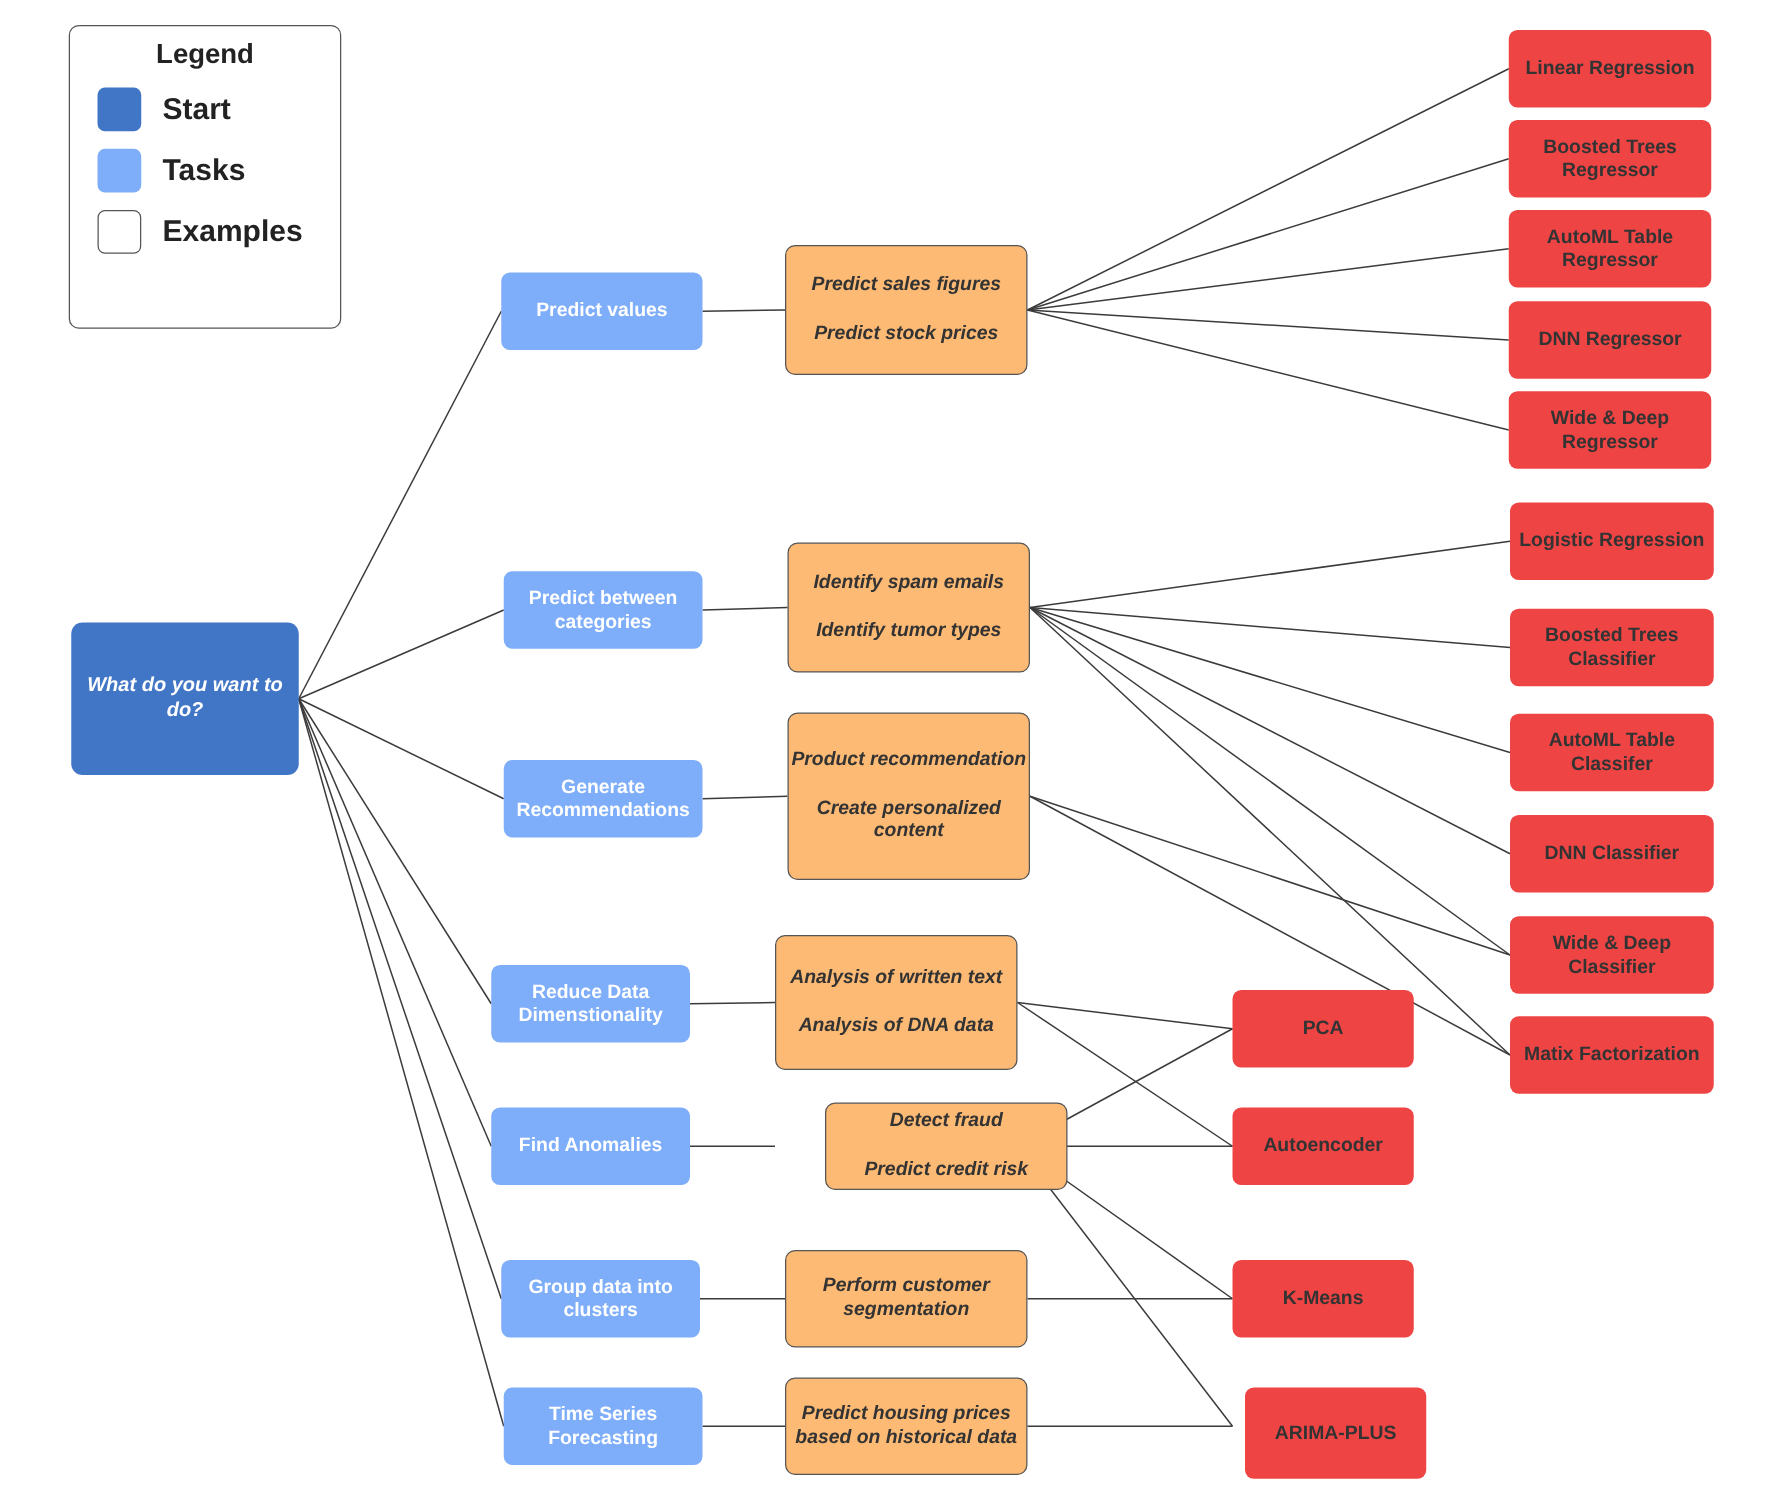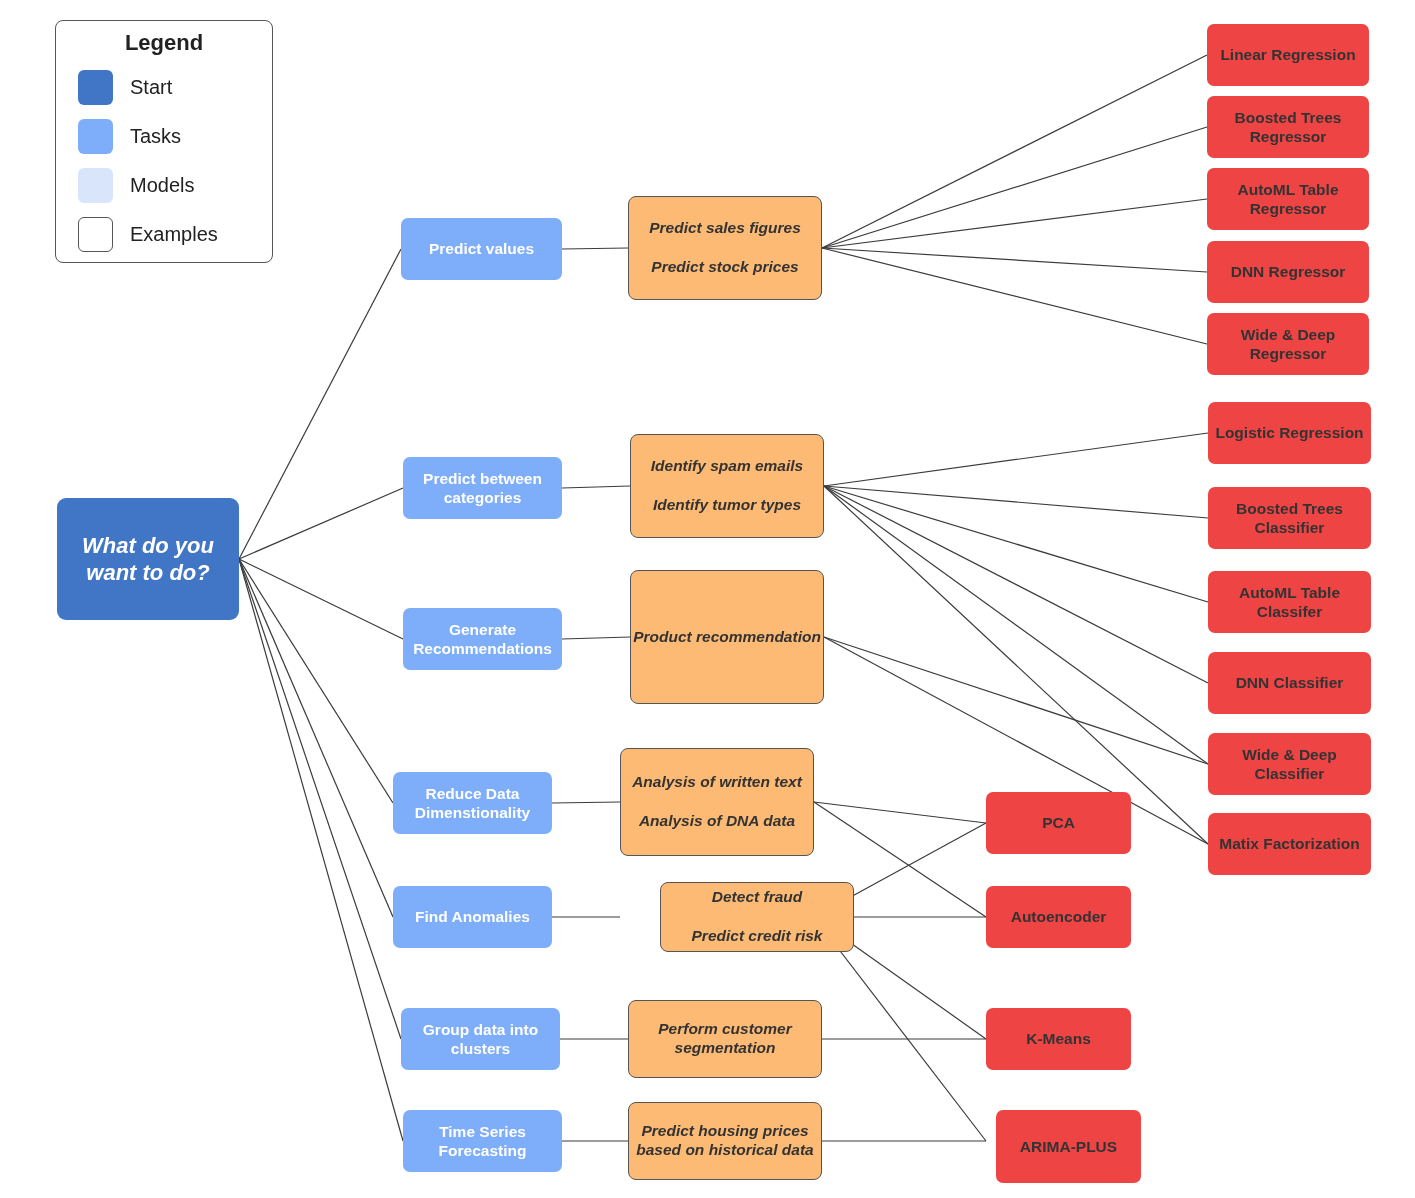--- a/index.html
+++ b/index.html
@@ -1,31 +1,31 @@
 <!DOCTYPE html>
 <html><head>
 <meta charset="utf-8">
 <style>
   html,body{margin:0;padding:0;background:#ffffff;}
   body{width:1415px;height:1198px;font-family:"Liberation Sans",sans-serif;}
   #stage{position:relative;width:1415px;height:1198px;overflow:hidden;background:#fff;}
   svg#edges{position:absolute;left:0;top:0;width:1415px;height:1198px;}
   .node{position:absolute;box-sizing:border-box;display:flex;align-items:center;justify-content:center;text-align:center;border-radius:7px;}
   .node span{display:block;width:100%;padding:0 6px;box-sizing:border-box;line-height:1.24;}
-  .n-start{background:#4176c6;color:#ffffff;font-weight:bold;font-style:italic;font-size:22px;border-radius:9px;}
+  .n-start{background:#4176c6;color:#ffffff;font-weight:bold;font-style:italic;font-size:16px;border-radius:9px;}
   .n-task{background:#7eadf9;color:#ffffff;font-weight:bold;font-size:15.5px;}
   .n-model{background:#ef4444;color:#333333;font-weight:bold;font-size:15.5px;}
   .n-example{background:#fdba74;color:#333333;font-weight:bold;font-style:italic;font-size:15.5px;border:1.6px solid #555;border-radius:8px;}
   .n-example .lines{display:flex;flex-direction:column;justify-content:center;gap:20px;width:100%;}
   .n-example .lines div{line-height:1.22;}
   #legend{position:absolute;left:55px;top:20px;width:218px;height:243px;background:#fff;border:1.6px solid #555;border-radius:8px;box-sizing:border-box;}
   #legend .ltitle{text-align:center;font-weight:bold;font-size:22px;color:#222;margin-top:9px;}
   #legend .lrow{display:flex;align-items:center;margin:14px 0 0 22px;}
   #legend .sw{width:35px;height:35px;border-radius:6px;margin-right:17px;flex:none;}
-  #legend .lbl{font-weight:normal;font-size:20px;color:#222;}
+  #legend .lbl{font-weight:bold;font-size:24px;color:#222;}
   .sw-start{background:#4176c6;}
   .sw-task{background:#7eadf9;}
   .sw-model{background:#d9e5fb;}
   .sw-example{background:#ffffff;border:1.6px solid #555;box-sizing:border-box;}
 </style>
 </head>
 <body>
 
 <div id="stage">
 
@@ -71,24 +71,20 @@
     <div class="ltitle">Legend</div>
     <div class="lrow">
       <div class="sw sw-start"></div>
       <div class="lbl">Start</div>
     </div>
     <div class="lrow">
       <div class="sw sw-task"></div>
       <div class="lbl">Tasks</div>
     </div>
     <div class="lrow">
-      <div class="sw sw-model"></div>
-      <div class="lbl">Models</div>
-    </div>
-    <div class="lrow">
       <div class="sw sw-example"></div>
       <div class="lbl">Examples</div>
     </div>
   </div>
 
   <div id="nodes">
       <div class="node n-start" style="left: 57px; top: 498px; width: 182px; height: 122px;">
         <span>What do you want to do?</span>
       </div>
       <div class="node n-task" style="left: 401px; top: 218px; width: 161px; height: 62px;">
@@ -120,20 +116,21 @@
       </div>
       <div class="node n-example" style="left: 630px; top: 434px; width: 194px; height: 104px;">
         <div class="lines">
           <div>Identify spam emails</div>
           <div>Identify tumor types</div>
         </div>
       </div>
       <div class="node n-example" style="left: 630px; top: 570px; width: 194px; height: 134px;">
         <div class="lines">
           <div>Product recommendation</div>
+          <div>Create personalized content</div>
         </div>
       </div>
       <div class="node n-example" style="left: 620px; top: 748px; width: 194px; height: 108px;">
         <div class="lines">
           <div>Analysis of written text</div>
           <div>Analysis of DNA data</div>
         </div>
       </div>
       <div class="node n-example" style="left: 620px; top: 882px; width: 194px; height: 70px; margin-left: 40px;">
         <div class="lines">

